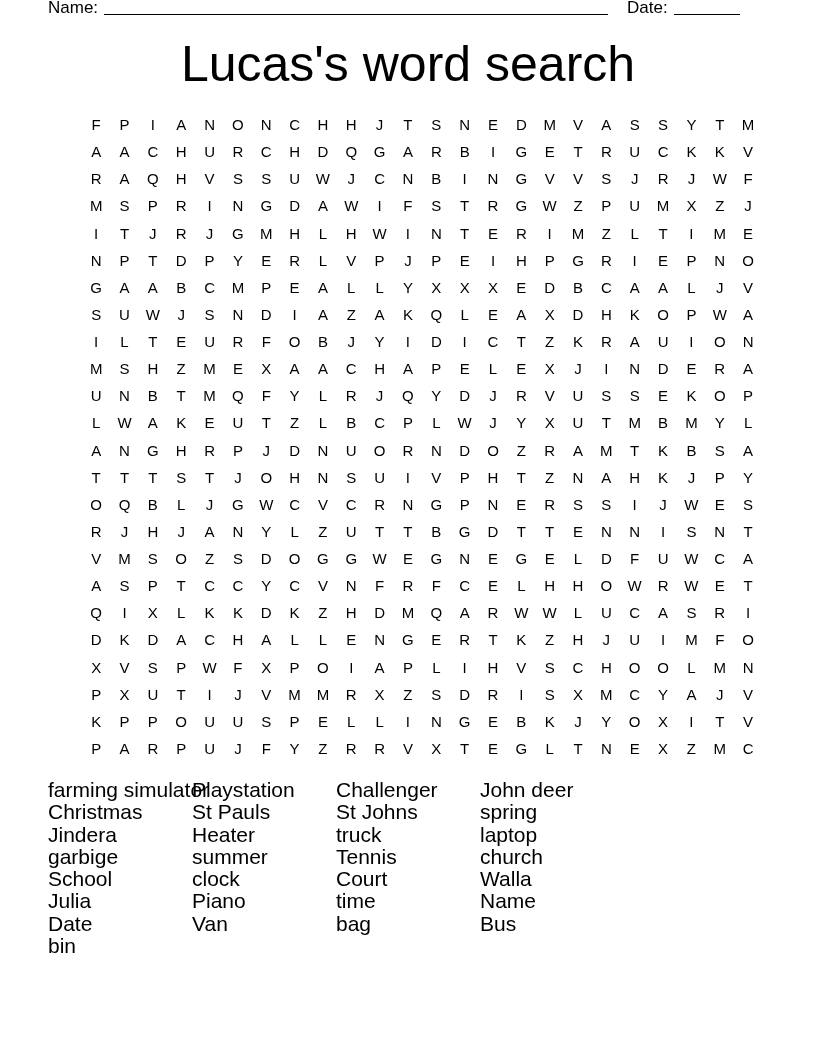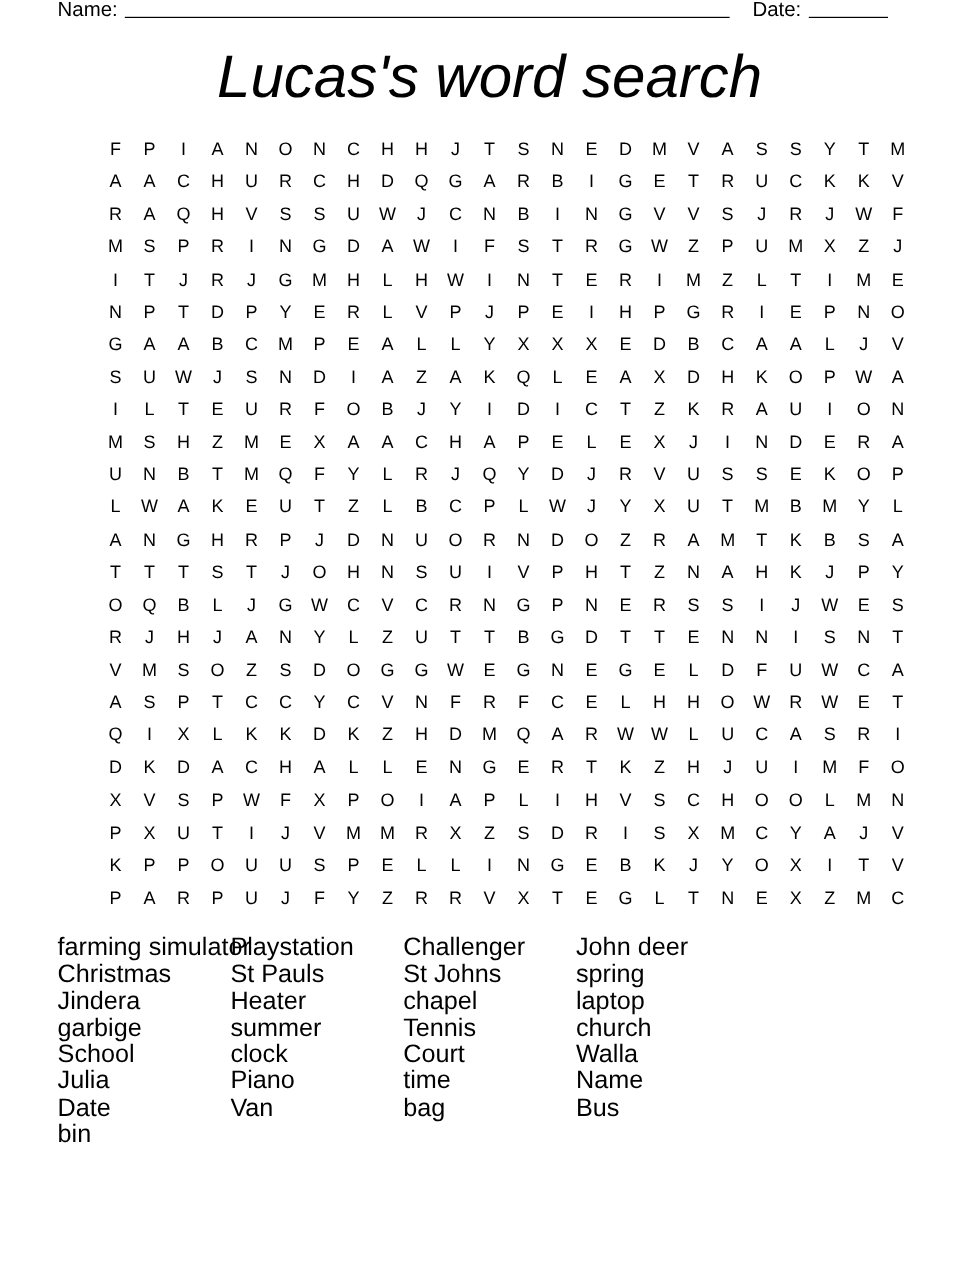--- a/index.html
+++ b/index.html
@@ -3,21 +3,21 @@
 <meta charset="utf-8">
 <style>
   html, body { margin:0; padding:0; background:#ffffff; }
   body { width:816px; height:1056px; position:relative; overflow:hidden;
          font-family:"Liberation Sans", sans-serif; color:#000; }
   .header-line { position:absolute; top:-3px; left:48px; font-size:17px; line-height:22px; white-space:nowrap; }
   .header-line .name-label { position:absolute; left:0; }
   .header-line .name-blank { position:absolute; left:56px; width:504px; top:0; height:17px; border-bottom:1px solid #000; }
   .header-line .date-label { position:absolute; left:579px; }
   .header-line .date-blank { position:absolute; left:626px; width:66px; top:0; height:17px; border-bottom:1px solid #000; }
-  .title { position:absolute; top:34px; left:0; width:816px; text-align:center; font-size:50px; line-height:60px;font-style:italic; }
+  .title { position:absolute; top:34px; left:0; width:816px; text-align:center; font-size:50px; line-height:60px; }
   .grid { position:absolute; left:82px; top:111px; }
   .grid-row { display:flex; height:27.13px; }
   .cell { width:28.35px; text-align:center; font-size:15px; line-height:27px; }
   .words { position:absolute; left:48px; top:779px; display:flex; }
   .word-col { width:144px; }
   .word { font-size:21px; line-height:22.3px; white-space:nowrap; }
 </style>
 </head>
 <body>
 
@@ -673,21 +673,21 @@
       <div class="word">St Pauls</div>
       <div class="word">Heater</div>
       <div class="word">summer</div>
       <div class="word">clock</div>
       <div class="word">Piano</div>
       <div class="word">Van</div>
     </div>
     <div class="word-col">
       <div class="word">Challenger</div>
       <div class="word">St Johns</div>
-      <div class="word">chapel</div>
+      <div class="word">truck</div>
       <div class="word">Tennis</div>
       <div class="word">Court</div>
       <div class="word">time</div>
       <div class="word">bag</div>
     </div>
     <div class="word-col">
       <div class="word">John deer</div>
       <div class="word">spring</div>
       <div class="word">laptop</div>
       <div class="word">church</div>

